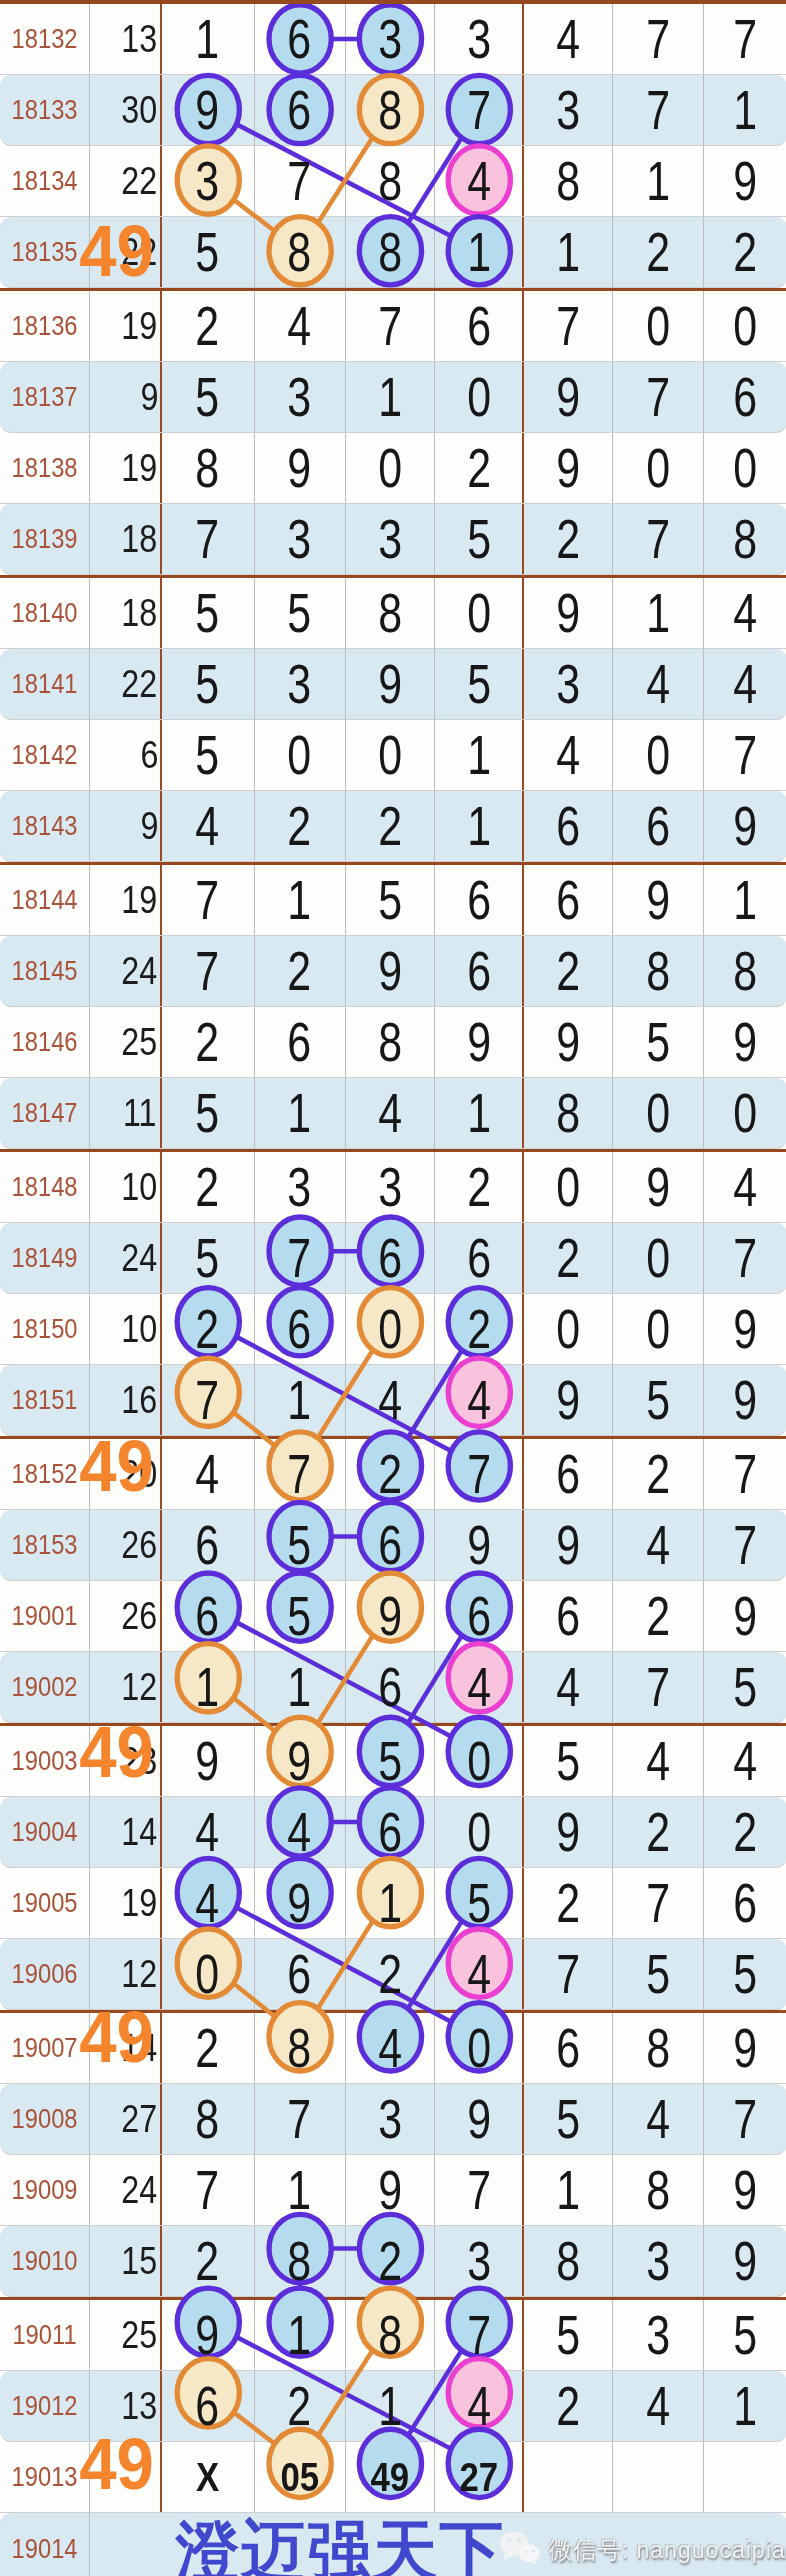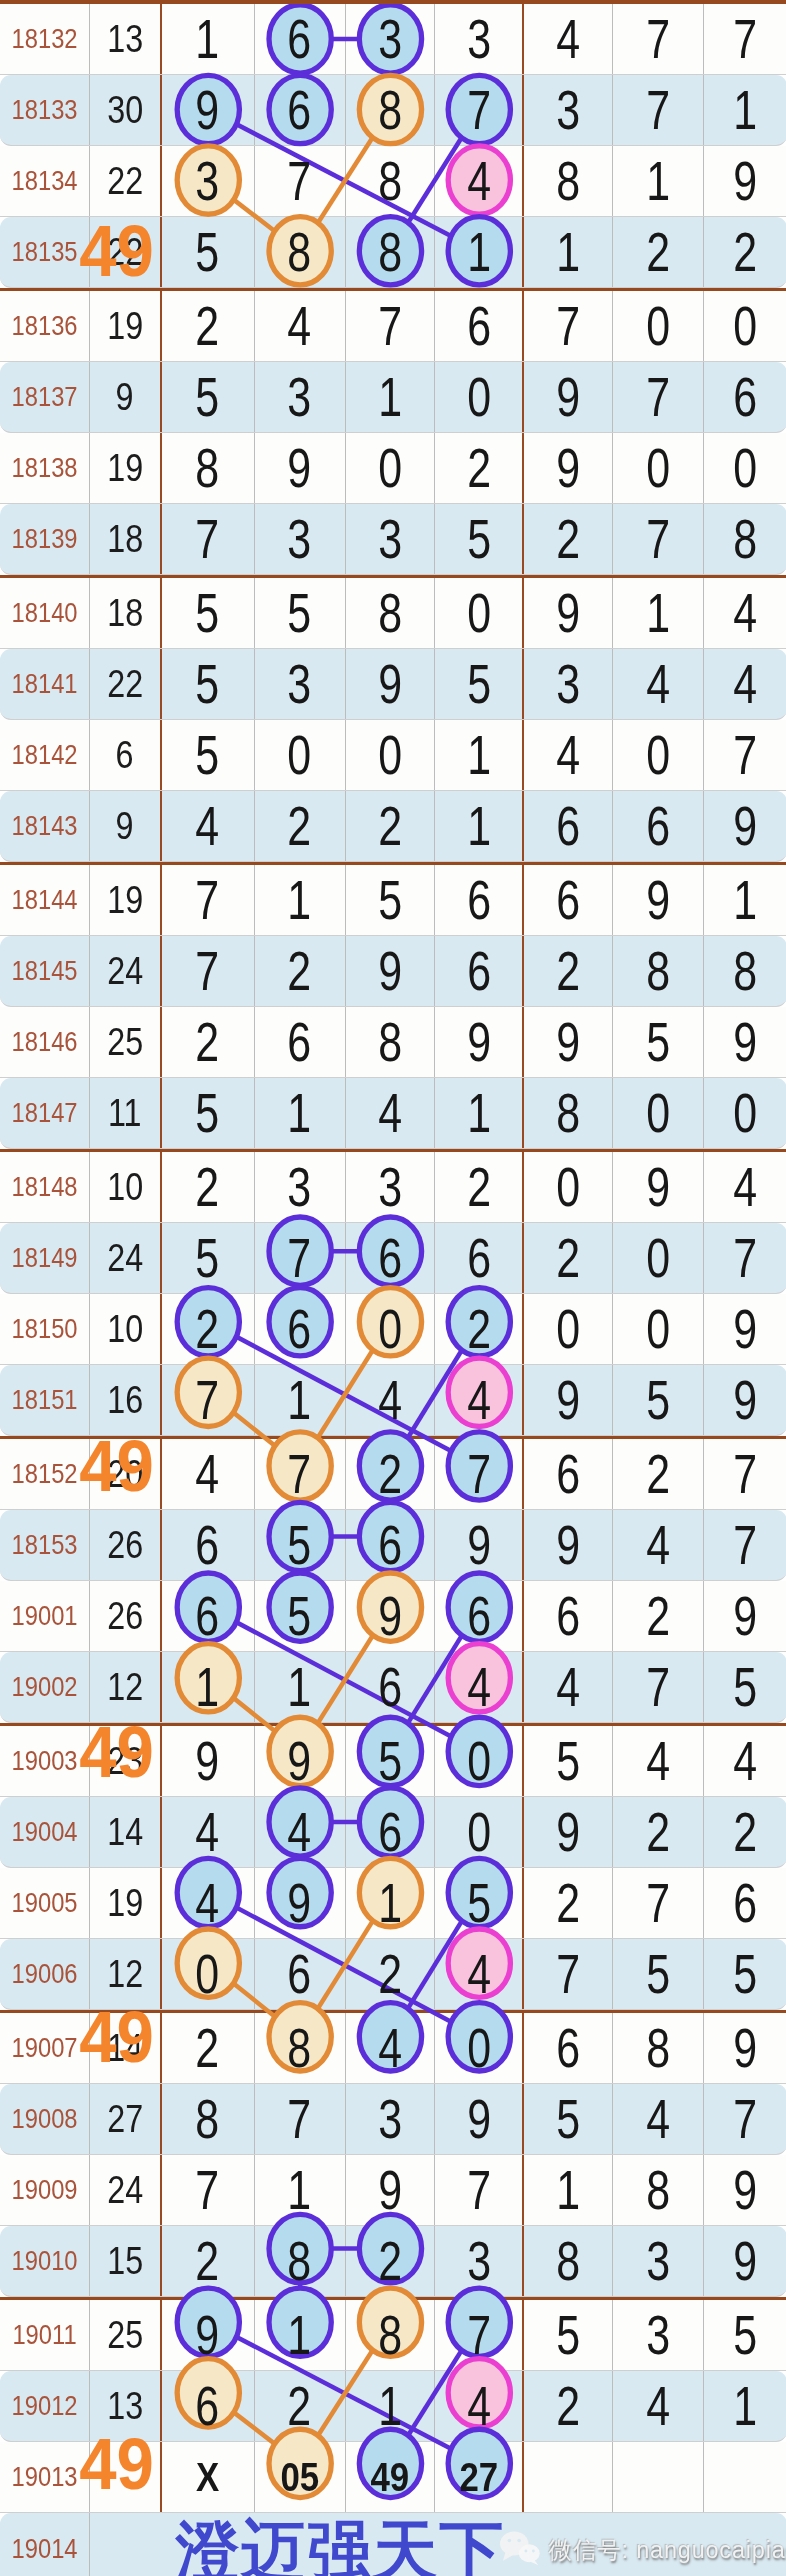--- a/index.html
+++ b/index.html
@@ -11,21 +11,21 @@
     background:#ffffff;
     font-family:"Liberation Sans",sans-serif;
     overflow:hidden;
   }
   .row{display:flex;height:71px;box-sizing:border-box;border-bottom:0.8px solid #cfcfcf;}
   .row.white{background:#fdfdfb;}
   .row.blue{background:#d9e9f1;border-radius:11px;}
   .sep{height:3px;background:#96491f;}
   .cell{box-sizing:border-box;display:flex;align-items:center;justify-content:center;overflow:visible;}
   .c-id  {width:90px;border-right:0.8px solid #bcbcbc;}
-  .c-sum {width:72px; border-right:2.3px solid #9a4a22;}
+  .c-sum {width:72px; border-right:2.3px solid #9a4a22;justify-content:flex-end;}
   .c-d1{width:93px;} .c-d2{width:91px;} .c-d3{width:90px;}
   .c-d4{width:89px;border-right:2.3px solid #9a4a22 !important;}
   .c-r1{width:89px;} .c-r2{width:91px;}
   .c-r3{width:83px;border-right:none !important;}
   .c-dg{border-right:0.8px solid #bcbcbc;}
   .idv{display:inline-block;transform:scaleX(.88);font-size:27px;color:#a8533a;}
   .sumv{display:inline-block;transform:scaleX(.85);font-size:38px;color:#1c1c1c;position:relative;z-index:2;}
   .dv{display:inline-block;transform:scaleX(.78);font-size:55px;color:#171717;position:relative;z-index:6;}
   .row.special .dv{font-size:41px;font-weight:700;transform:scaleX(.85);}
   #overlay{position:absolute;left:0;top:0;z-index:3;pointer-events:none;}

